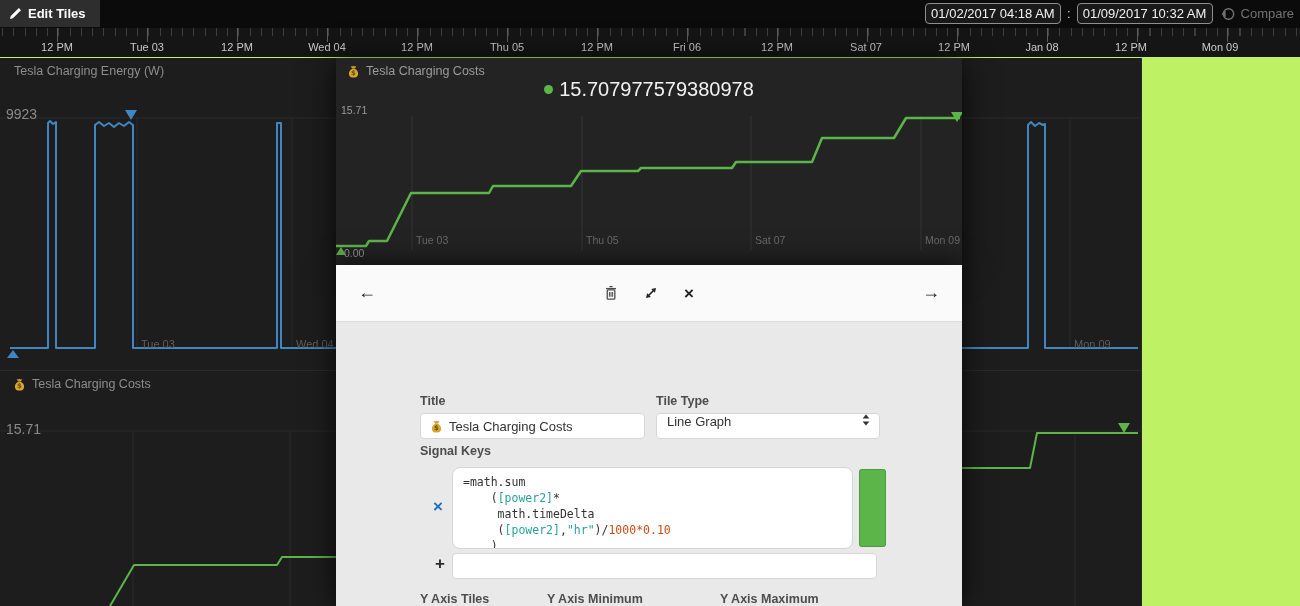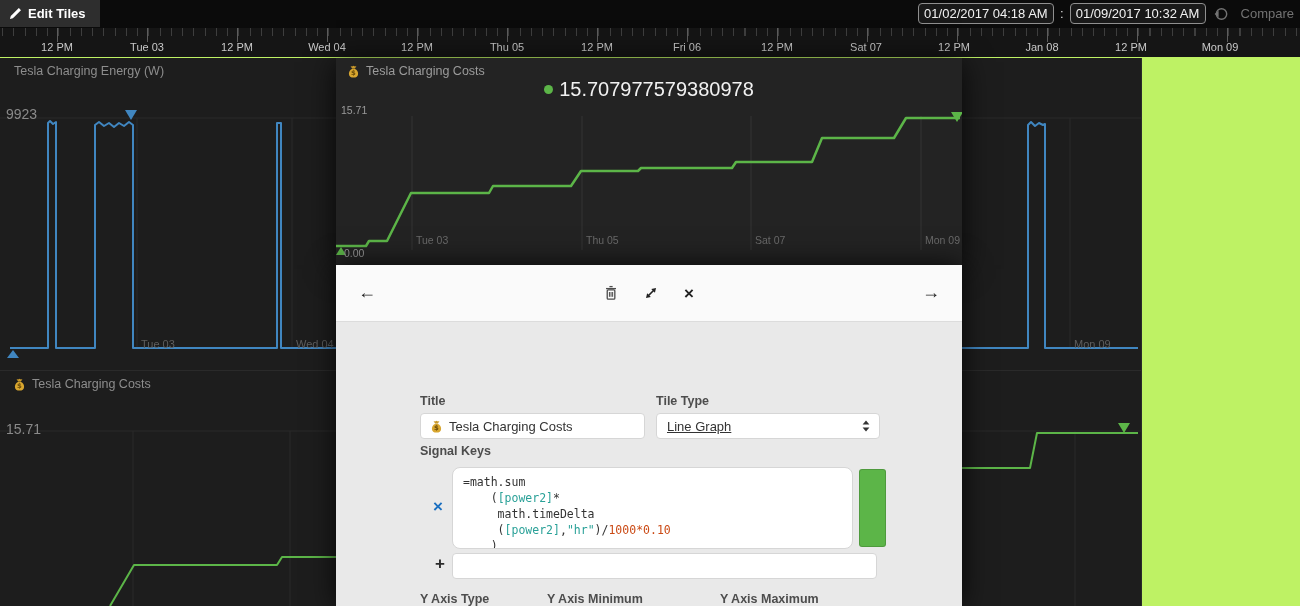--- a/index.html
+++ b/index.html
@@ -7,21 +7,21 @@
           font-family:"Liberation Sans",sans-serif;}
   
   .topbar{position:absolute;left:0;top:0;width:1300px;height:28px;background:#0b0b0b;}
   .edit-btn{position:absolute;left:0;top:0;height:27px;background:#2e2e2e;border:none;color:#fff;
             font:600 13px "Liberation Sans",sans-serif;padding:0 14px 0 9px;display:flex;
             align-items:center;gap:6px;cursor:pointer;}
   .range{position:absolute;right:4px;top:3px;display:flex;align-items:center;gap:6px;}
   .date-input{width:134px;height:19px;background:#191919;border:1px solid #8f8f8f;border-radius:4px;
               color:#f2f2f2;font:13px "Liberation Sans",sans-serif;text-align:center;padding:0;}
   .colon{color:#ddd;font-size:13px;}
-  .compare-btn{display:flex;align-items:center;gap:13px;background:none;border:none;color:#737373;
+  .compare-btn{display:flex;align-items:center;gap:6px;background:none;border:none;color:#737373;
                font:13px "Liberation Sans",sans-serif;cursor:pointer;padding:0 2px;}
   
   .timeline{position:absolute;left:0;top:28px;width:1300px;height:29px;background:#151515;
     background-image:
       repeating-linear-gradient(90deg,#3e3e3e 0 1px,transparent 1px 11.25px),
       repeating-linear-gradient(90deg,#5d5d5d 0 1px,transparent 1px 90px);
     background-size:100% 8px,100% 14px;background-position:2px 0,57px 0;background-repeat:no-repeat;
     border-bottom:1px solid #050505;}
   .tl-lab{position:absolute;top:13px;transform:translateX(-50%);font-size:11px;color:#c9c9c9;white-space:nowrap;}
   
@@ -56,22 +56,22 @@
   .nav-back{position:absolute;left:20px;top:15px;font-size:18px;font-weight:700;color:#222;}
   .nav-next{position:absolute;right:20px;top:15px;font-size:18px;font-weight:700;color:#222;}
   .center-icons{position:absolute;left:50%;transform:translateX(-50%);top:0;height:56px;
                 display:flex;align-items:center;gap:22px;}
   .close-x{font-size:17px;font-weight:700;color:#222;line-height:1;}
   .mbody{position:absolute;left:0;top:57px;right:0;bottom:0;background:#e9e9e9;}
   .flabel{position:absolute;font-size:12.5px;font-weight:600;color:#4d4d4d;white-space:nowrap;}
   .box{position:absolute;background:#fff;border:1px solid #d6d6d6;border-radius:4px;
        box-sizing:border-box;}
   .textbox{display:flex;align-items:center;gap:7px;padding:0 10px;font-size:13px;color:#333;}
-  .selectbox{display:flex;align-items:center;justify-content:space-between;padding:0 9px 0 10px;
-             font-size:13px;color:#333;cursor:pointer;text-decoration:underline;}
+  .selectbox{display:flex;justify-content:space-between;padding:0 9px 0 10px;
+             font-size:13px;color:#333;cursor:pointer;}
   .minput{position:absolute;background:#fff;border:1px solid #d6d6d6;border-radius:4px;
           box-sizing:border-box;font:13px "Liberation Sans",sans-serif;color:#333;padding:0 10px;}
   .minput::placeholder{color:#a9a9a9;}
   .codebox{position:absolute;left:116px;top:145px;width:401px;height:82px;background:#fff;
            border:1px solid #d6d6d6;border-radius:8px;box-sizing:border-box;overflow:hidden;}
   .codebox pre{margin:0;padding:6px 10px;font:11.5px/16px "DejaVu Sans Mono",monospace;}
   .swatch{position:absolute;left:523px;top:147px;width:27px;height:78px;border-radius:3px;
           border:1px solid rgba(0,0,0,.15);box-sizing:border-box;cursor:pointer;}
   .remove-x{position:absolute;left:91px;top:175px;font-size:17px;font-weight:700;color:#1a6fc0;
             background:none;border:none;cursor:pointer;line-height:1;}
@@ -261,21 +261,21 @@
     (</span><span style="color: rgb(42, 161, 152);">[power2]</span><span style="color: rgb(51, 51, 51);">*
      math.timeDelta
      (</span><span style="color: rgb(42, 161, 152);">[power2]</span><span style="color: rgb(51, 51, 51);">,</span><span style="color: rgb(42, 161, 152);">"hr"</span><span style="color: rgb(51, 51, 51);">)/</span><span style="color: rgb(203, 75, 22);">1000*0.10</span><span style="color: rgb(51, 51, 51);">
     )</span></pre>
         </div>
         <div class="swatch" id="swatch" style="background: rgb(92, 181, 72);"></div>
 
         <button class="plus">+</button>
         <input class="minput" style="left: 116px; top: 231px; width: 425px; height: 26px;">
 
-        <div class="flabel" style="left:84px;top:270px;">Y Axis Type</div>
+        <div class="flabel" style="left:84px;top:270px;">Y Axis Tiles</div>
 
         <div class="flabel" style="left:211px;top:270px;">Y Axis Minimum</div>
 
         <div class="flabel" style="left:384px;top:270px;">Y Axis Maximum</div>
 
       </div>
     </div>
 
   </div>
 </div>

